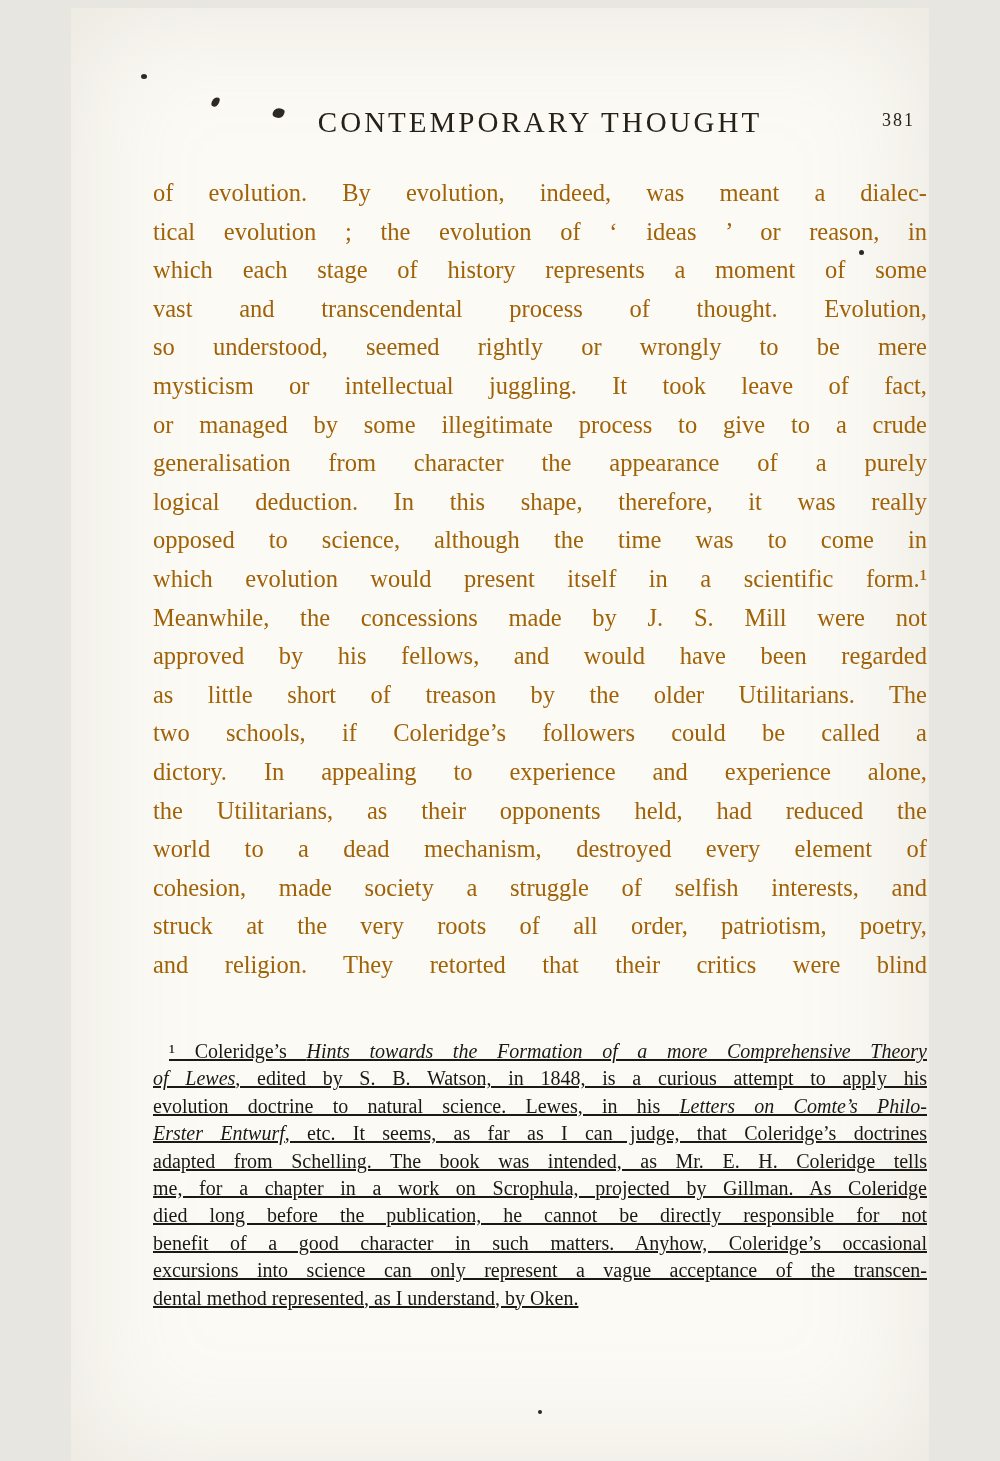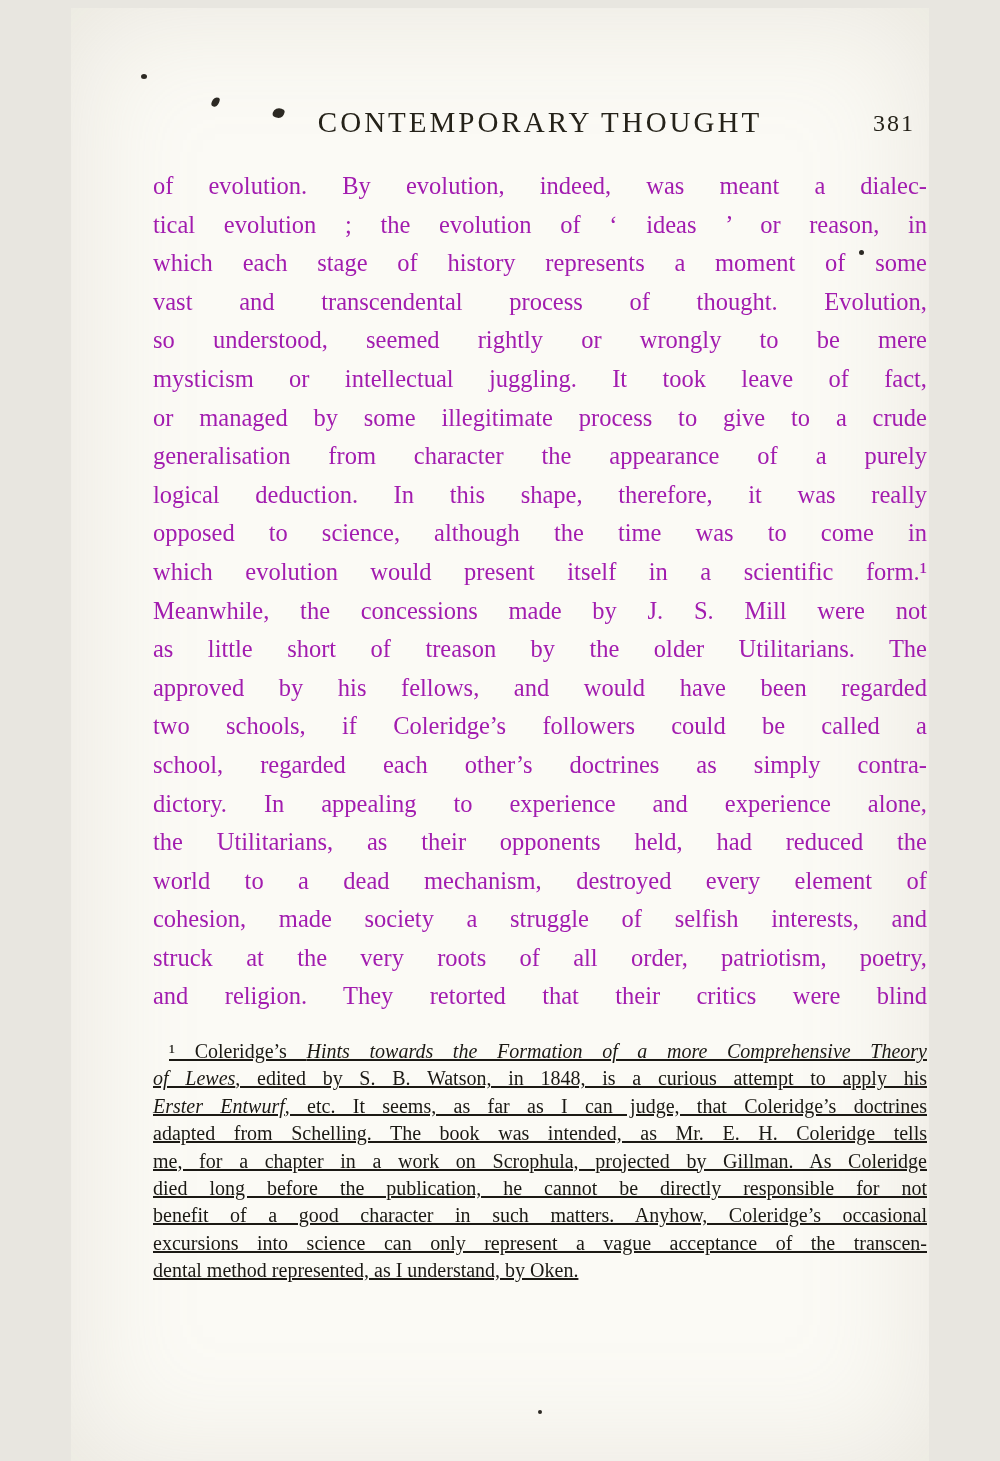--- a/index.html
+++ b/index.html
@@ -29,32 +29,32 @@
     text-align: center;
     font-size: 29px;
     letter-spacing: 3px;
     color: #252219;
     white-space: nowrap;
   }
   .page-number {
     position: absolute;
     right: 12px;
     top: 4px;
-    font-size: 24px;
+    font-size: 18px;
     letter-spacing: 2px;
     color: #252219;
   }
   .body-text {
     position: absolute;
     left: 82px;
-    top: 159px;
+    top: 166px;
     width: 774px;
     font-size: 24.5px;
     line-height: 38.6px;
-    color: #a21caf;
+    color: #a16207;
   }
   .body-line {
     text-align: justify;
     text-align-last: justify;
     height: 38.6px;
     overflow: visible;
   }
   .footnote {
     position: absolute;
     left: 82px;
@@ -110,35 +110,35 @@
       <div class="body-line"><span>which each stage of history represents a moment of some</span></div>
       <div class="body-line"><span>vast and transcendental process of thought.  Evolution,</span></div>
       <div class="body-line"><span>so understood, seemed rightly or wrongly to be mere</span></div>
       <div class="body-line"><span>mysticism or intellectual juggling.  It took leave of fact,</span></div>
       <div class="body-line"><span>or managed by some illegitimate process to give to a crude</span></div>
       <div class="body-line"><span>generalisation from character the appearance of a purely</span></div>
       <div class="body-line"><span>logical deduction.  In this shape, therefore, it was really</span></div>
       <div class="body-line"><span>opposed to science, although the time was to come in</span></div>
       <div class="body-line"><span>which evolution would present itself in a scientific form.¹</span></div>
       <div class="body-line"><span>Meanwhile, the concessions made by J. S. Mill were not</span></div>
+      <div class="body-line"><span>approved by his fellows, and would have been regarded</span></div>
       <div class="body-line"><span>as little short of treason by the older Utilitarians.  The</span></div>
-      <div class="body-line"><span>approved by his fellows, and would have been regarded</span></div>
       <div class="body-line"><span>two schools, if Coleridge’s followers could be called a</span></div>
-      <div class="body-line"><span>school, regarded each other’s doctrines as simply contra-</span></div>
       <div class="body-line"><span>dictory.  In appealing to experience and experience alone,</span></div>
       <div class="body-line"><span>the Utilitarians, as their opponents held, had reduced the</span></div>
       <div class="body-line"><span>world to a dead mechanism, destroyed every element of</span></div>
       <div class="body-line"><span>cohesion, made society a struggle of selfish interests, and</span></div>
       <div class="body-line"><span>struck at the very roots of all order, patriotism, poetry,</span></div>
       <div class="body-line"><span>and religion.  They retorted that their critics were blind</span></div>
     </main>
 
   <section class="footnote" id="footnote-lines">
       <div class="footnote-line indent"><span>¹ Coleridge’s </span><span class="it">Hints towards the Formation of a more Comprehensive Theory</span></div>
       <div class="footnote-line"><span class="it">of Lewes</span><span>, edited by S. B. Watson, in 1848, is a curious attempt to apply his</span></div>
+      <div class="footnote-line"><span>evolution doctrine to natural science.  Lewes, in his </span><span class="it">Letters on Comte’s Philo-</span></div>
       <div class="footnote-line"><span class="it">Erster Entwurf</span><span>, etc.  It seems, as far as I can judge, that Coleridge’s doctrines</span></div>
       <div class="footnote-line"><span>adapted from Schelling.  The book was intended, as Mr. E. H. Coleridge tells</span></div>
       <div class="footnote-line"><span>me, for a chapter in a work on Scrophula, projected by Gillman.  As Coleridge</span></div>
       <div class="footnote-line"><span>died long before the publication, he cannot be directly responsible for not</span></div>
       <div class="footnote-line"><span>benefit of a good character in such matters.  Anyhow, Coleridge’s occasional</span></div>
       <div class="footnote-line"><span>excursions into science can only represent a vague acceptance of the transcen-</span></div>
       <div class="footnote-line no-justify"><span>dental method represented, as I understand, by Oken.</span></div>
     </section>
 
   <div class="artifact speck-round" style="left:70px;  top:66px;  width:6px;  height:5px;"></div>

